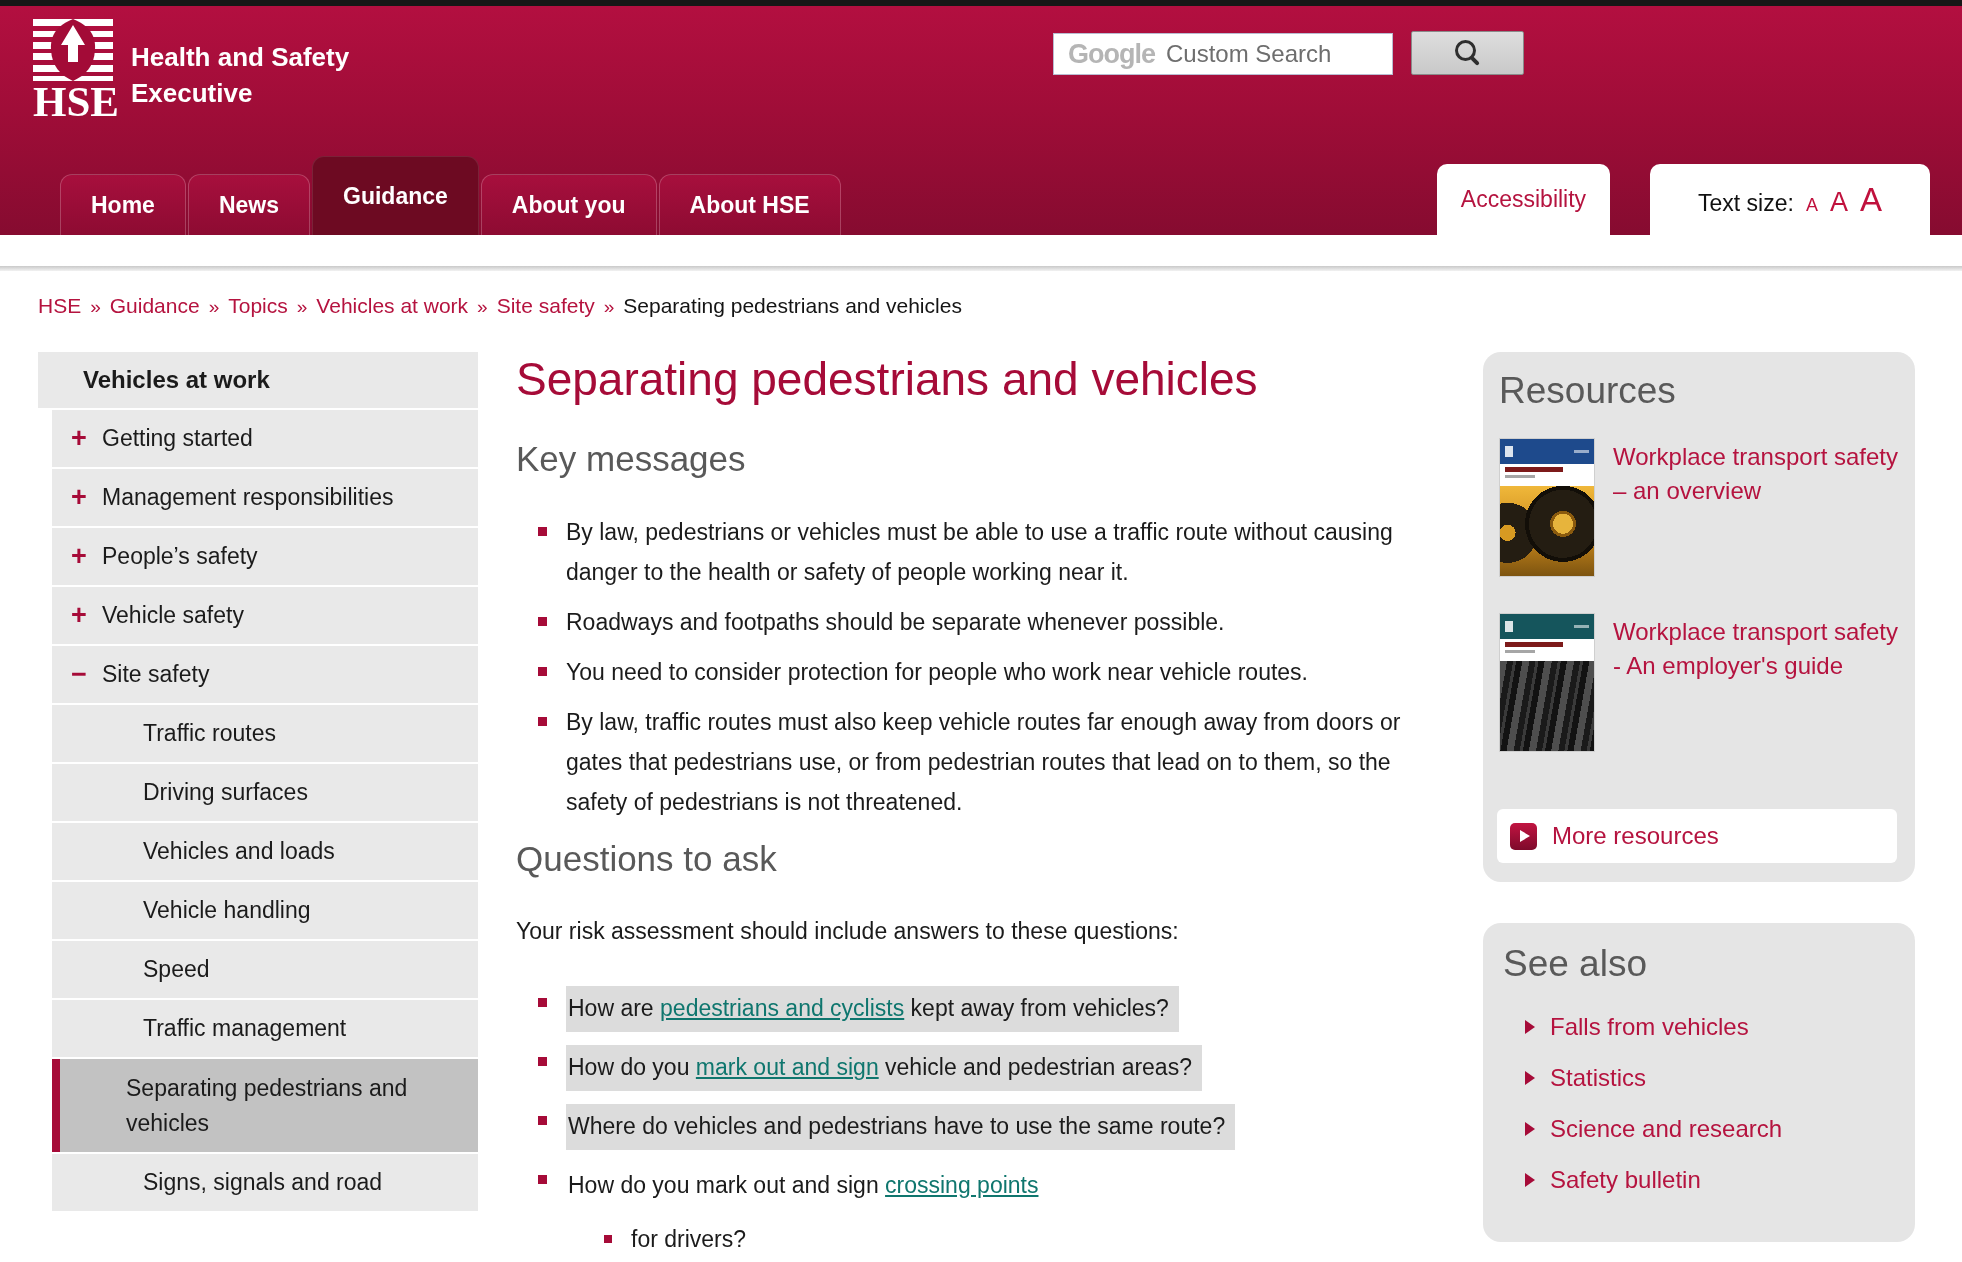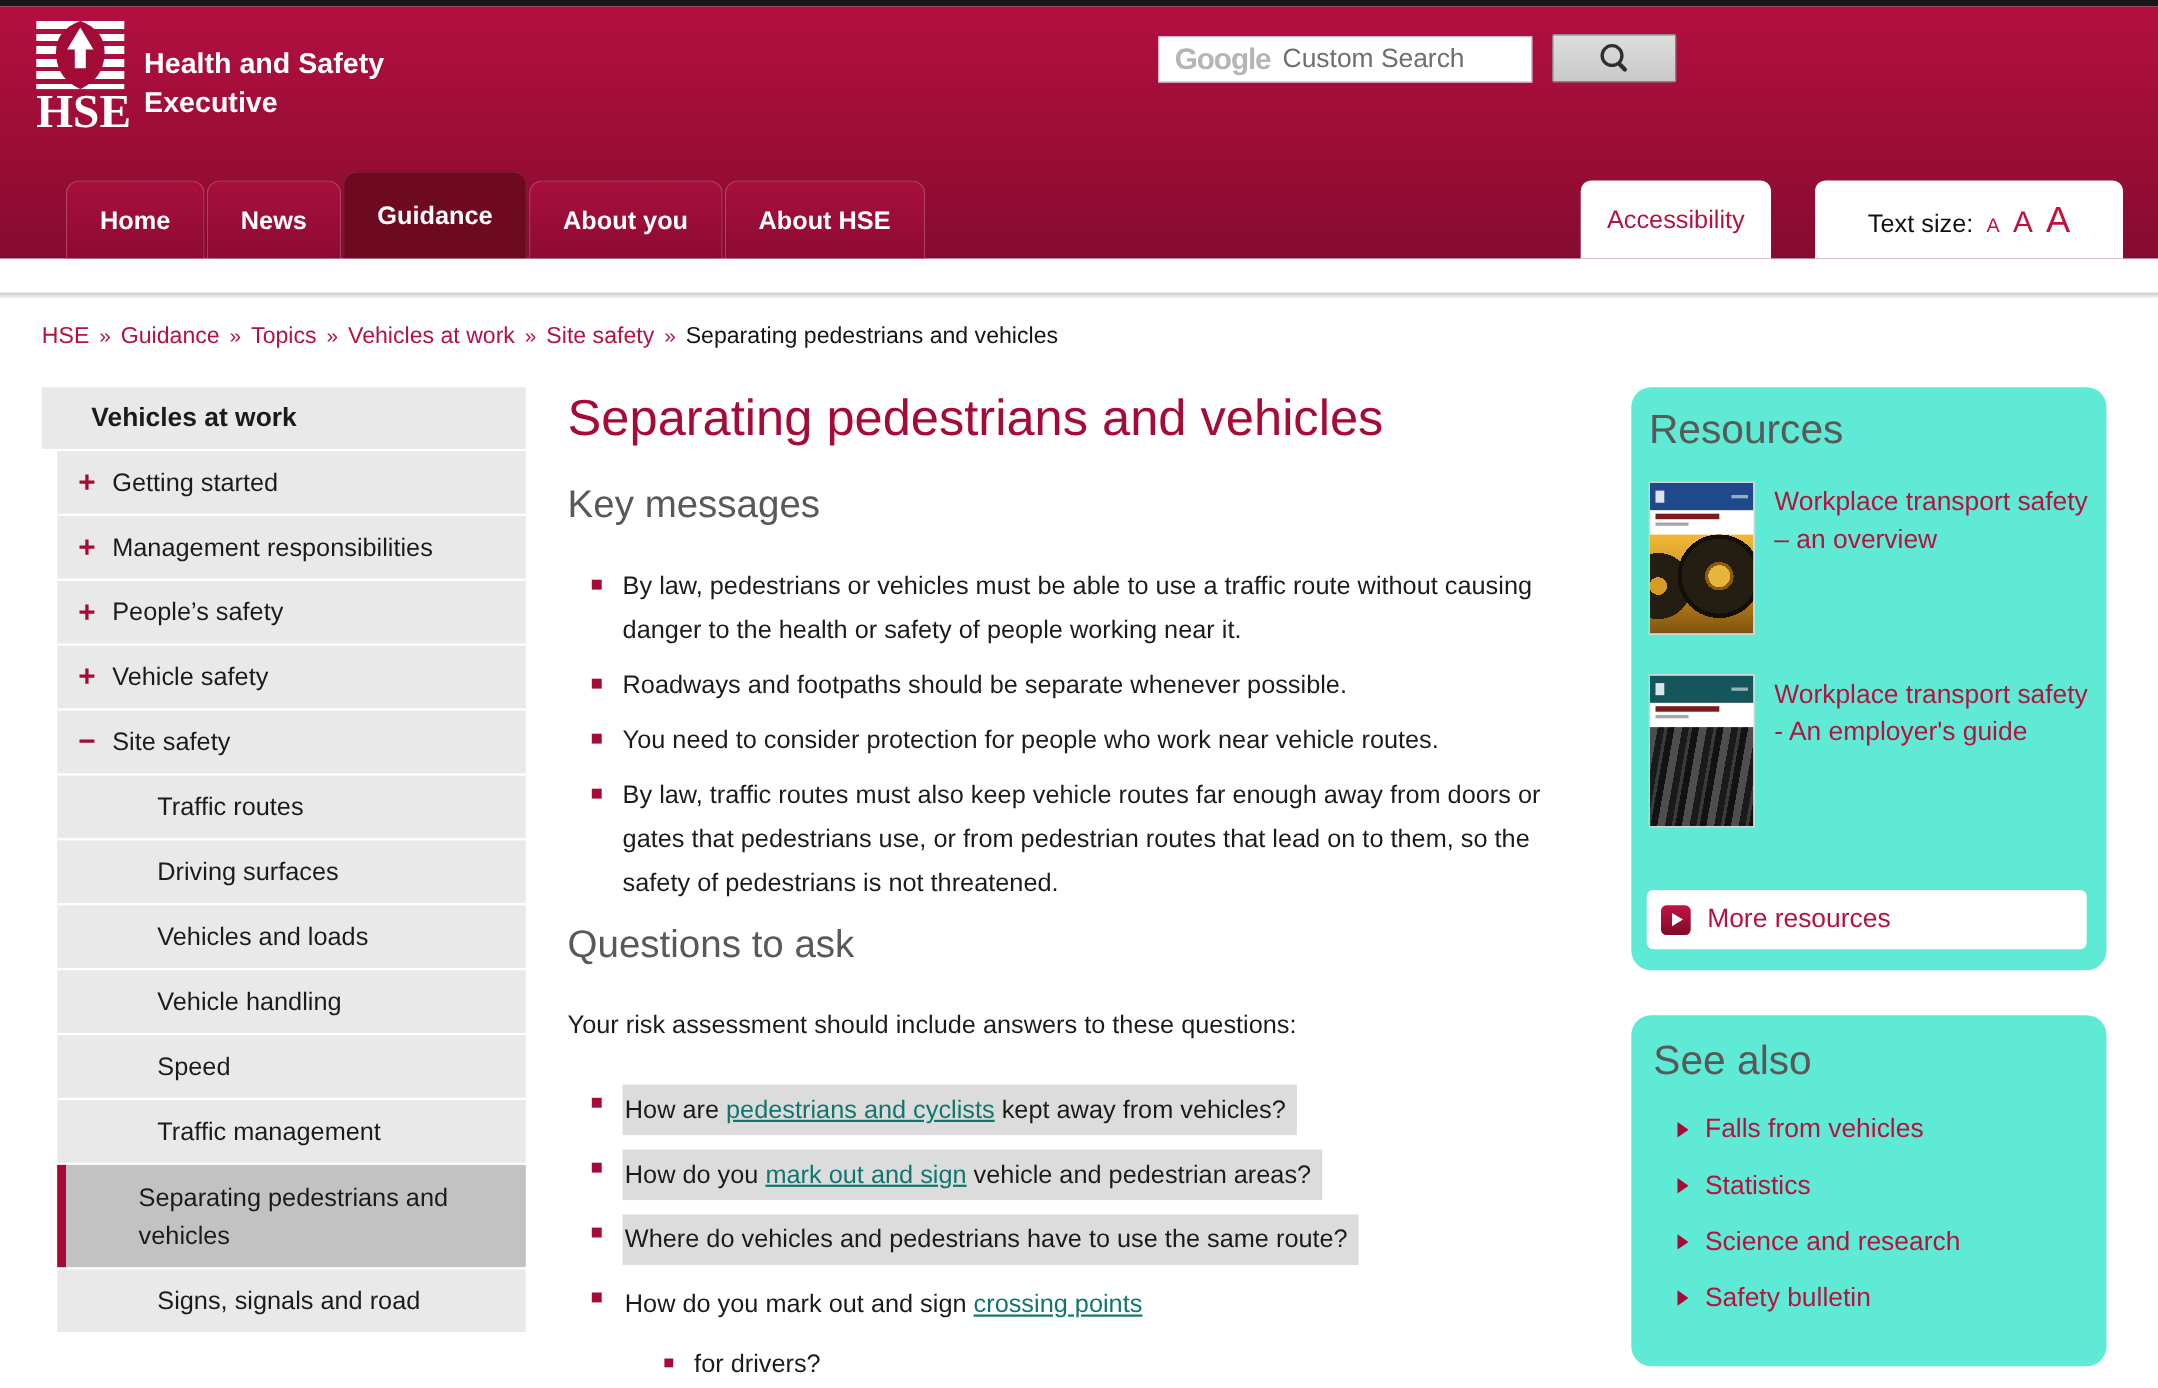--- a/index.html
+++ b/index.html
@@ -28,21 +28,21 @@
   .search-box input::placeholder{color:#6e6e6e;opacity:1;}
   .search-btn{position:absolute;left:1411px;top:25px;width:113px;height:44px;
           background:linear-gradient(#dedede,#c9c9c9);border:1px solid #8a8a8a;border-radius:2px;
           display:flex;align-items:center;justify-content:center;cursor:pointer;box-sizing:border-box;}
   .mag{width:15px;height:15px;border:3px solid #2e2e2e;border-radius:50%;position:relative;margin:-6px 4px 0 0;}
   .mag::after{content:"";position:absolute;width:4px;height:10px;background:#2e2e2e;border-radius:2px;
           right:-4px;bottom:-8px;transform:rotate(-45deg);}
 
   
   .tabs{position:absolute;bottom:0;left:60px;display:flex;align-items:flex-end;}
-  .tab{height:71px;padding:0 30px;display:flex;align-items:center;color:#fff;font-size:23px;font-weight:700;
+  .tab{height:61px;padding:0 30px;display:flex;align-items:center;color:#fff;font-size:23px;font-weight:700;
        background:linear-gradient(180deg,#a70f3d,#8d0b32);border:1px solid rgba(255,255,255,.22);border-bottom:none;
        border-radius:12px 12px 0 0;margin-right:2px;cursor:pointer;box-sizing:border-box;}
   .tab.active{height:79px;background:#6d0a22;border-color:rgba(255,255,255,.10);}
   .tab-acc{position:absolute;bottom:0;left:1437px;width:173px;height:71px;background:#fff;
        border-radius:10px 10px 0 0;display:flex;align-items:center;justify-content:center;
        color:#b5133f;font-size:23px;cursor:pointer;}
   .tab-size{position:absolute;bottom:0;left:1650px;width:280px;height:71px;background:#fff;
        border-radius:10px 10px 0 0;display:flex;align-items:center;justify-content:center;}
   .size-inner{display:flex;align-items:baseline;gap:12px;}
   .size-label{color:#111;font-size:23px;}
@@ -86,21 +86,21 @@
   ul.ql > li::before{content:"";position:absolute;left:22px;top:12px;width:9px;height:9px;background:#a60b38;}
   .q-box{display:inline-block;padding:5px 10px 7px 2px;}
   .q-box.hl{background:#dcdcdc;}
   a.inline-link{color:#0f766e;text-decoration:underline;cursor:pointer;}
   ul.qsub{list-style:none;margin:13px 0 0;padding:0;}
   ul.qsub li{position:relative;padding-left:65px;margin-bottom:4px;line-height:34px;font-size:23px;}
   ul.qsub li::before{content:"";position:absolute;left:38px;top:13px;width:8px;height:8px;background:#a60b38;}
 
   
   .right{position:absolute;left:1483px;top:2px;width:432px;}
-  .panel{background:#5eead4;border-radius:18px;box-sizing:border-box;}
+  .panel{background:#e5e5e5;border-radius:18px;box-sizing:border-box;}
   .res-panel{height:530px;position:relative;padding:14px 16px;}
   .panel-h{font-size:37px;color:#595959;font-weight:400;margin:4px 0 26px;}
   .res-item{display:flex;margin-bottom:36px;cursor:pointer;}
   .res-link{font-size:24px;line-height:34px;color:#b5133f;text-decoration:none;padding-top:2px;}
   .thumb{width:96px;height:139px;background:#fff;border:1px solid #cfcfcf;position:relative;
         overflow:hidden;flex:none;margin-right:18px;box-sizing:border-box;}
   .thumb .bar{height:25px;display:flex;align-items:center;justify-content:space-between;padding:0 5px;}
   .t1 .bar{background:#1e4a8c;}
   .t2 .bar{background:#15555c;}
   .bar .chip{width:8px;height:11px;background:rgba(255,255,255,.85);}

